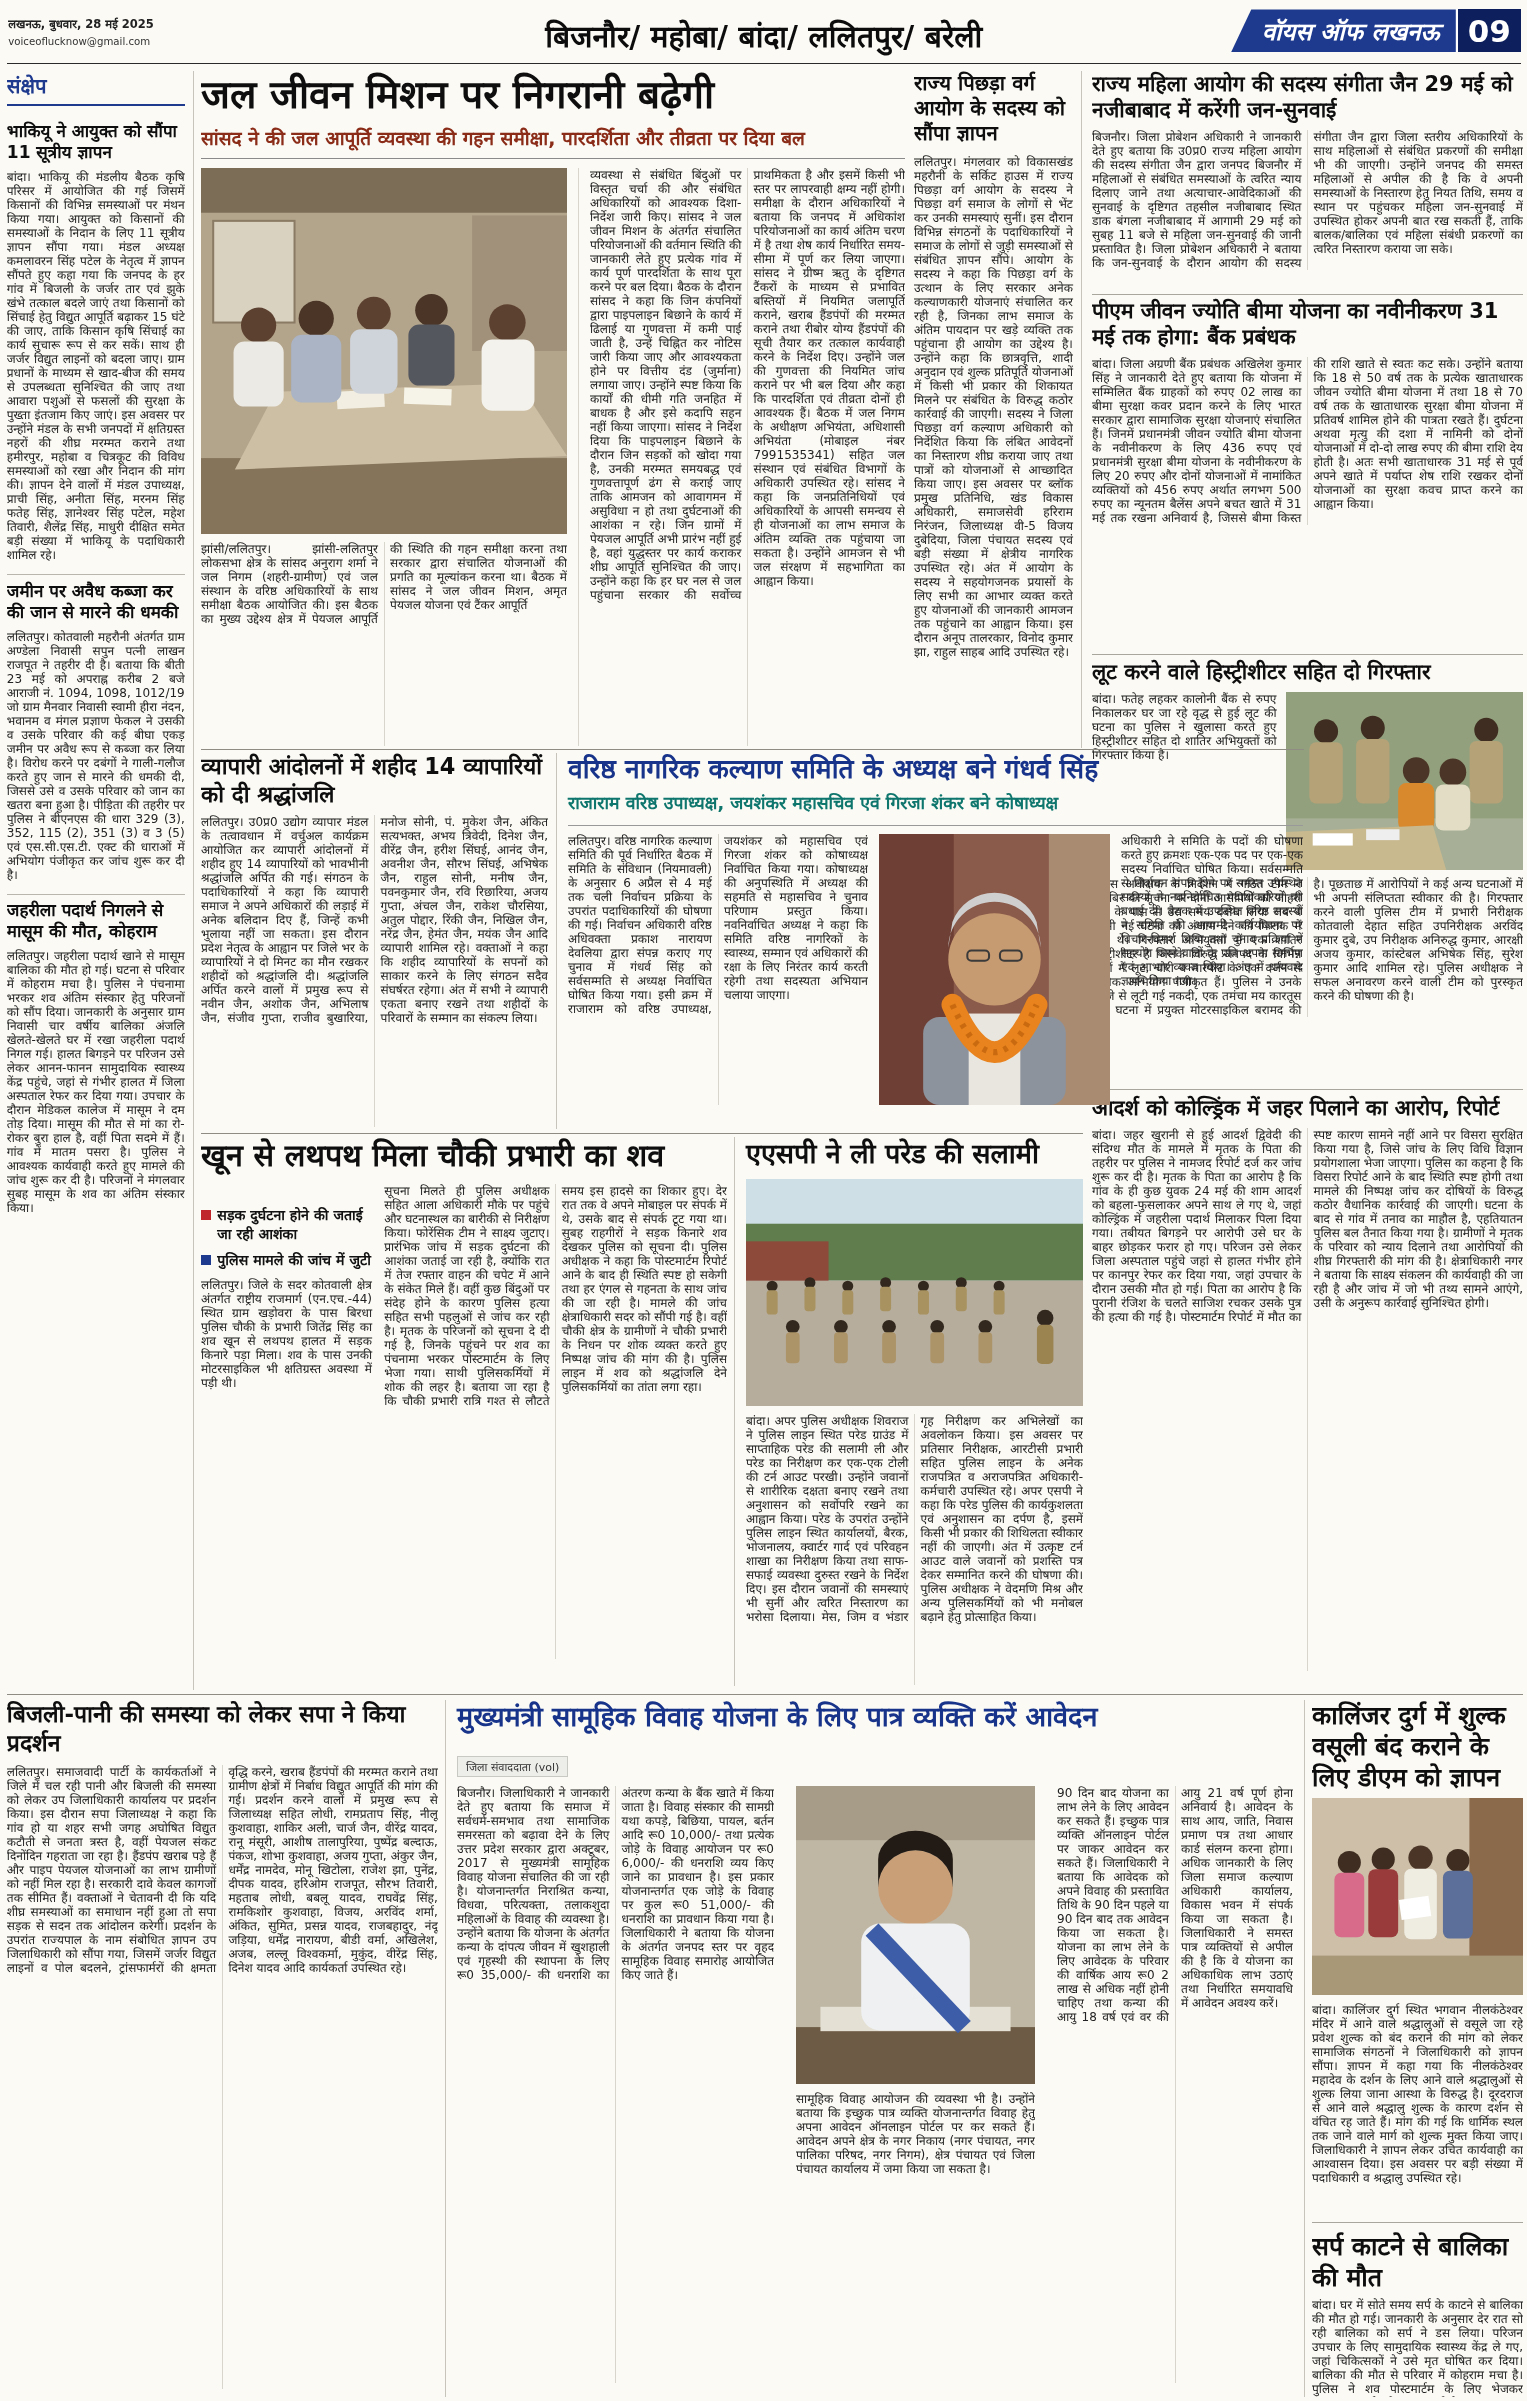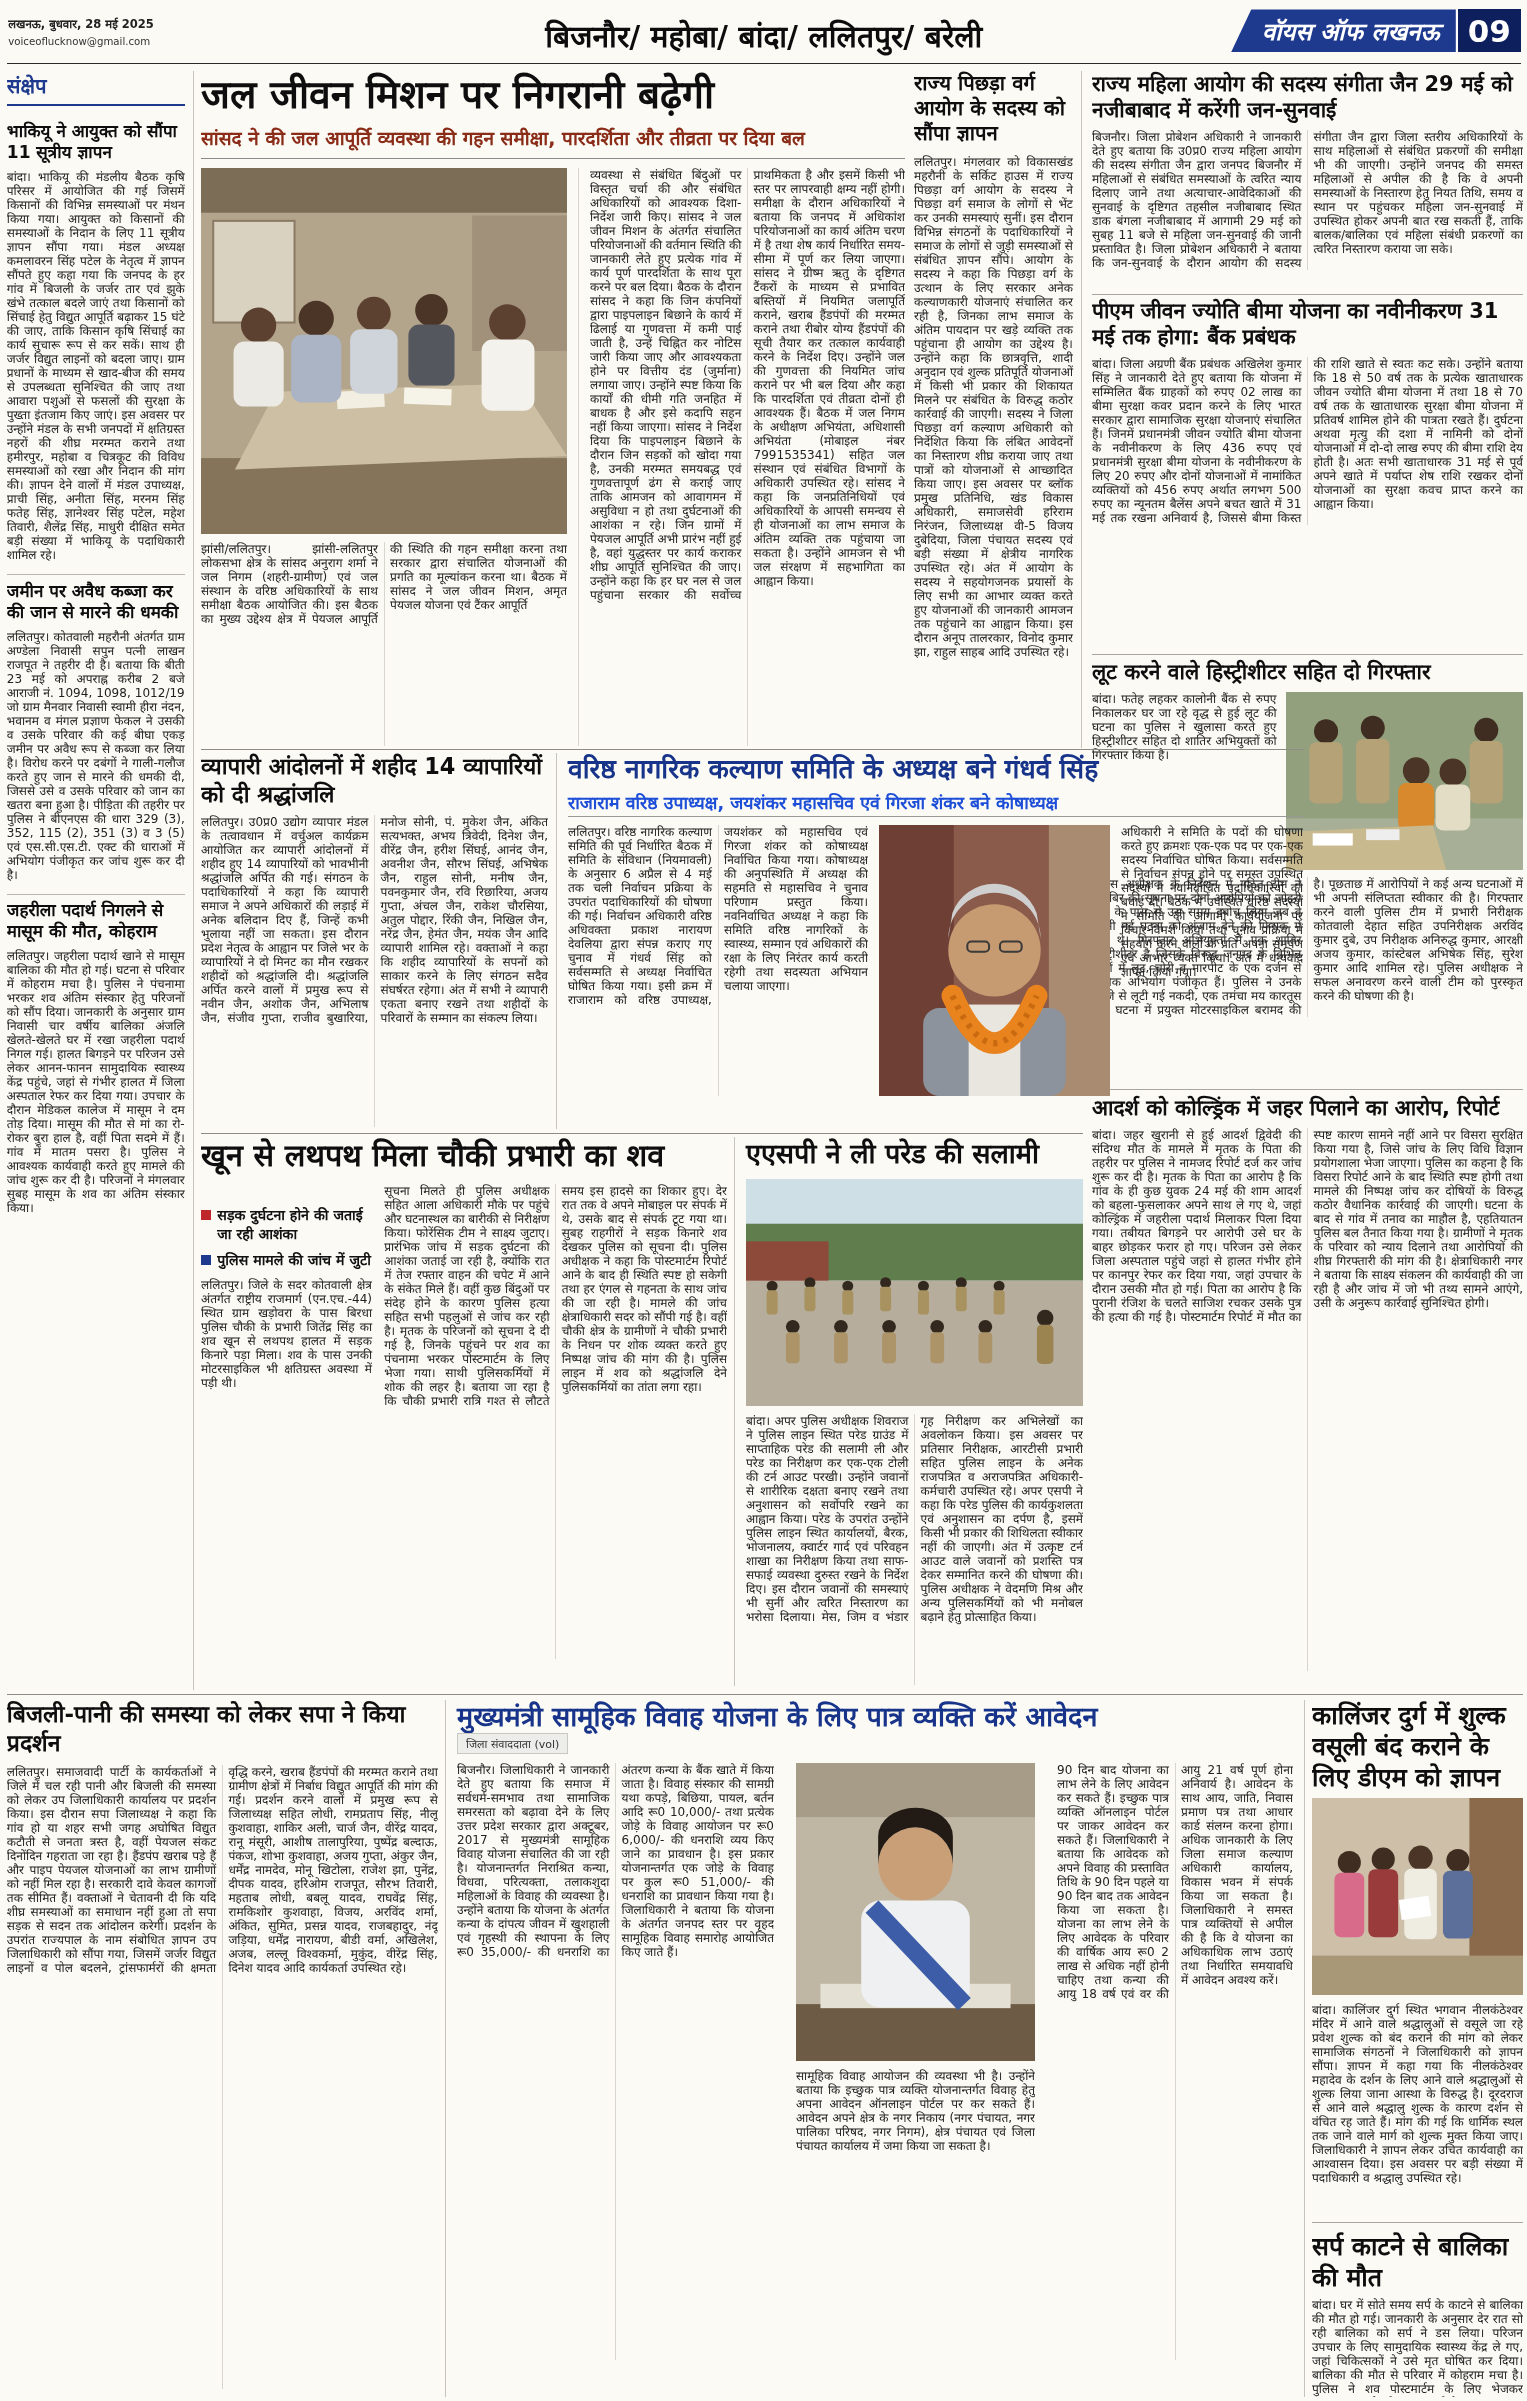--- a/index.html
+++ b/index.html
@@ -54,21 +54,21 @@
   .loot-flex{display:flex;gap:9.5px;margin-bottom:6.8px;}
   .loot-flex .body-text{flex:1;}
   .loot-photo{width:237px;height:178px;}
   #adarsh{top:1095px;height:593px;}
 
   
   #vyapari{left:201px;top:753px;width:347px;height:376px;}
   .vy-hl{font-size:22.4px;margin-bottom:6.8px;}
   #gandharv{left:556px;top:753px;width:747px;height:376px;border-left:0.7px solid #c7c4bc;padding-left:11px;}
   .g-hl{font-size:26.4px;color:#17348a;margin-bottom:4.1px;}
-  .g-sub{font-size:17.6px;font-weight:bold;color:#1d4ed8;border-bottom:1.4px solid #999;padding-bottom:2px;margin-bottom:8.1px;}
+  .g-sub{font-size:17.6px;font-weight:bold;color:#0f766e;border-bottom:1.4px solid #999;padding-bottom:11px;margin-bottom:8.1px;}
   .g-flex{display:flex;gap:11px;height:271px;}
   .g-left{flex:1;overflow:hidden;}
   .g-photo{width:231px;height:271px;}
   .g-right{width:182px;flex:none;overflow:hidden;}
 
   
   #khoon{left:201px;top:1137px;width:526px;height:549px;}
   .k-hl{font-size:30.5px;margin-bottom:9.5px;}
   .k-flex{display:flex;gap:12.2px;height:475px;}
   .k-c1{width:171px;flex:none;margin-top:22px;}
@@ -78,21 +78,21 @@
   .sq-blue{background:#1e3a8f;}
   .k-rest{flex:1;overflow:hidden;}
   #parade{left:734px;top:1137px;width:349px;height:549px;border-left:0.7px solid #c7c4bc;padding-left:11px;}
   .p-hl{font-size:27px;margin-bottom:8.1px;}
   .p-photo{width:100%;height:227px;margin-bottom:8.1px;}
 
   
   #bijli{left:6.8px;top:1700px;width:431px;height:697px;}
   .b-hl{font-size:23px;margin-bottom:8.1px;}
   #mukhya{left:445px;top:1700px;width:860px;height:697px;border-left:0.7px solid #c7c4bc;border-right:0.7px solid #c7c4bc;padding:0 11px;}
-  .m-hl{font-size:27px;color:#17348a;margin-bottom:0;}
+  .m-hl{font-size:27px;color:#17348a;margin-bottom:23px;}
   .m-byline{display:inline-block;background:#ededea;border:0.7px solid #c9c9c4;font-size:11px;padding:2px 8.1px;margin-bottom:8.1px;color:#333;}
   .m-flex{display:flex;gap:22px;height:597px;}
   .m-left{width:317px;flex:none;overflow:hidden;}
   .m-mid{width:239px;flex:none;display:flex;flex-direction:column;}
   .m-photo{width:239px;height:298px;margin-bottom:8.1px;}
   .m-mid .body-text{flex:1;overflow:hidden;}
   .m-right{flex:1;overflow:hidden;}
   #kalinjar{left:1312px;top:1700px;width:211px;height:514px;}
   .kal-hl{font-size:25px;margin-bottom:5.4px;}
   .kal-photo{width:100%;height:197px;margin:4.1px 0 8.1px;}

